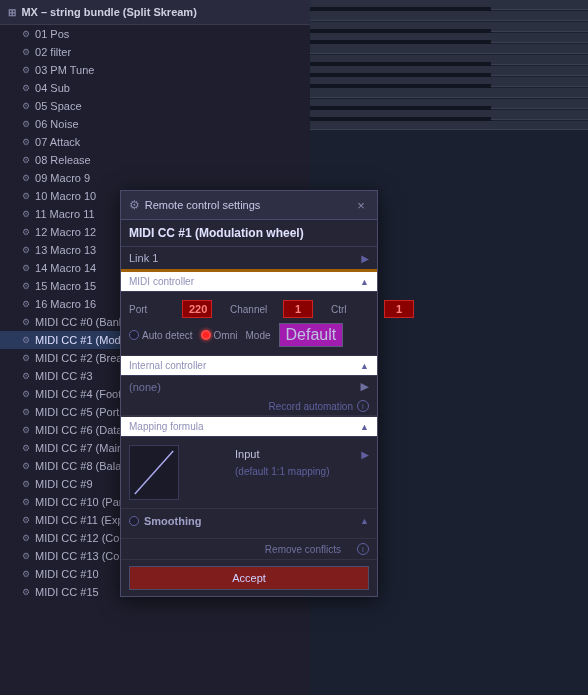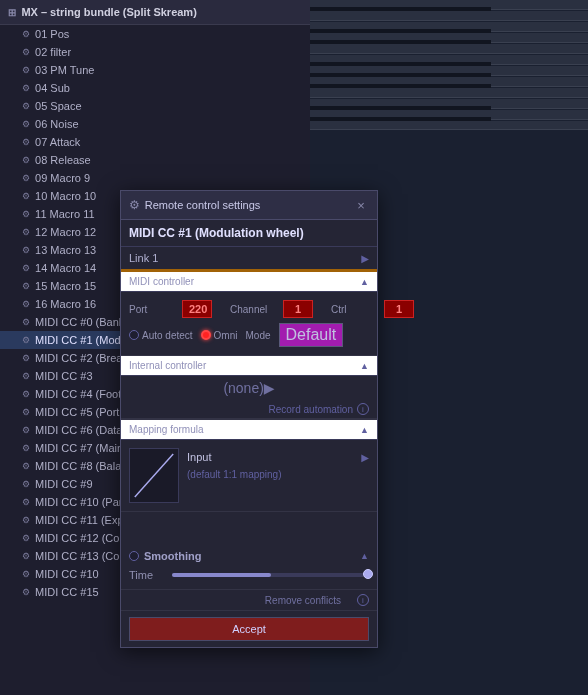--- a/index.html
+++ b/index.html
@@ -239,23 +239,23 @@
     }
 
     .internal-section {
       border-bottom: 1px solid #333345;
     }
 
     .none-row {
       padding: 4px 8px;
       display: flex;
       align-items: center;
-      justify-content: center;
+      justify-content: space-between;
       color: #7070a0;
-      font-size: 14px;
+      font-size: 11px;
       cursor: pointer;
     }
 
     .record-row {
       padding: 3px 8px;
       display: flex;
       align-items: center;
       justify-content: flex-end;
       gap: 4px;
       color: #6060a0;
@@ -283,20 +283,21 @@
       overflow: hidden;
     }
 
     .diagonal-line-box svg {
       width: 100%;
       height: 100%;
     }
 
     .mapping-right {
       flex: 1;
+      margin-left: 48px;
     }
 
     .input-row {
       display: flex;
       align-items: center;
       justify-content: space-between;
       padding: 3px 0;
     }
 
     .input-label {
@@ -311,21 +312,20 @@
 
     .default-mapping {
       color: #6060a0;
       font-size: 10px;
       margin-top: 3px;
     }
 
     .smoothing-section {
       padding: 6px 8px;
       border-bottom: 1px solid #333345;
-      margin-top: 32px;
     }
 
     .smoothing-header-row {
       display: flex;
       align-items: center;
       gap: 5px;
       margin-bottom: 5px;
     }
 
     .smoothing-circle {
@@ -690,27 +690,20 @@
         </div>
       </div>
     </div>
 
     <div class="smoothing-section">
       <div class="smoothing-header-row">
         <div class="smoothing-circle"></div>
         <span class="smoothing-label">Smoothing</span>
         <span class="chevron-up">▲</span>
       </div>
-      <div class="time-row">
-        <span class="time-label">Time</span>
-        <div class="slider-track">
-          <div class="slider-fill"></div>
-          <div class="slider-thumb"></div>
-        </div>
-      </div>
     </div>
 
     <div class="remove-conflicts-row">
       <span>Remove conflicts</span>
       <div class="info-circle">i</div>
     </div>
 
     <div class="dialog-footer">
       <button class="footer-btn accept-btn">Accept</button>
     </div>

